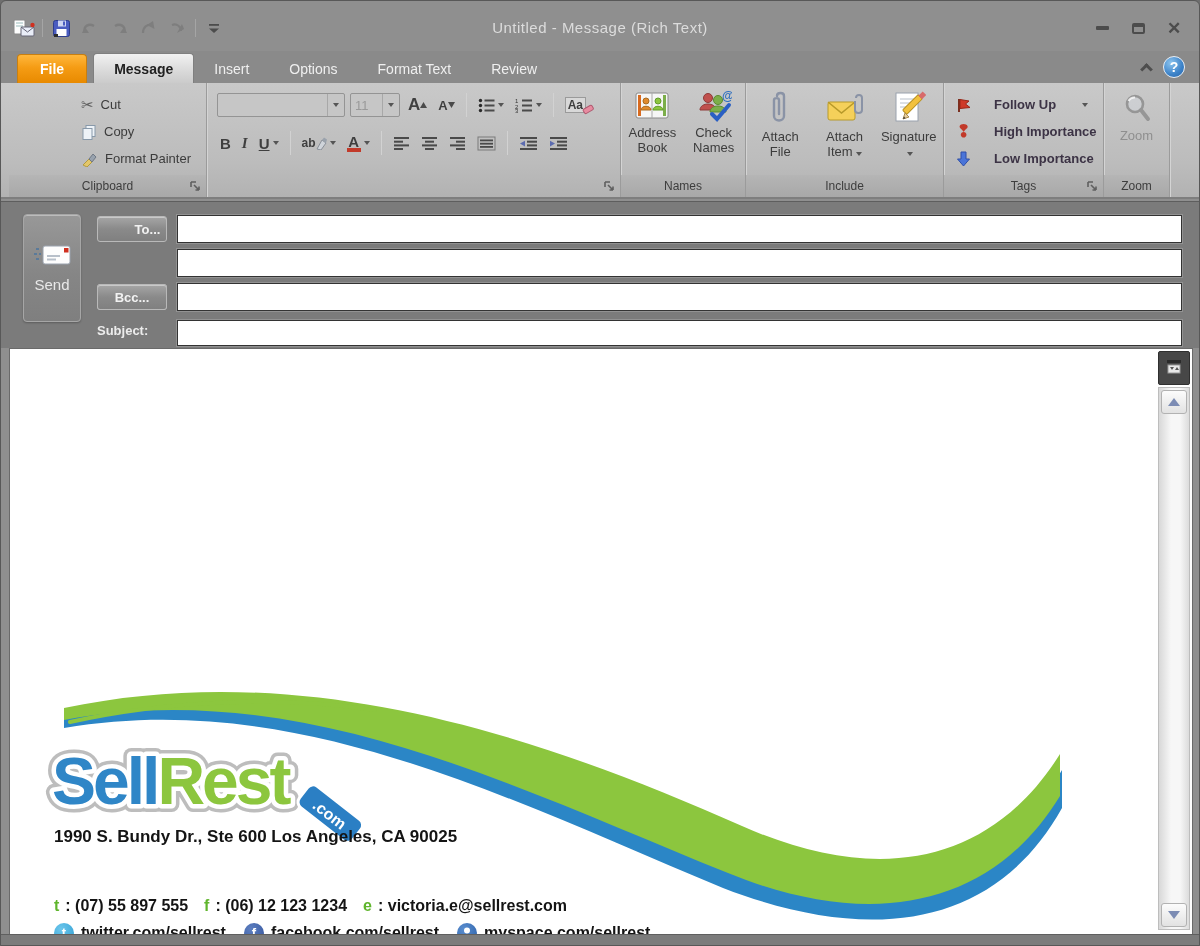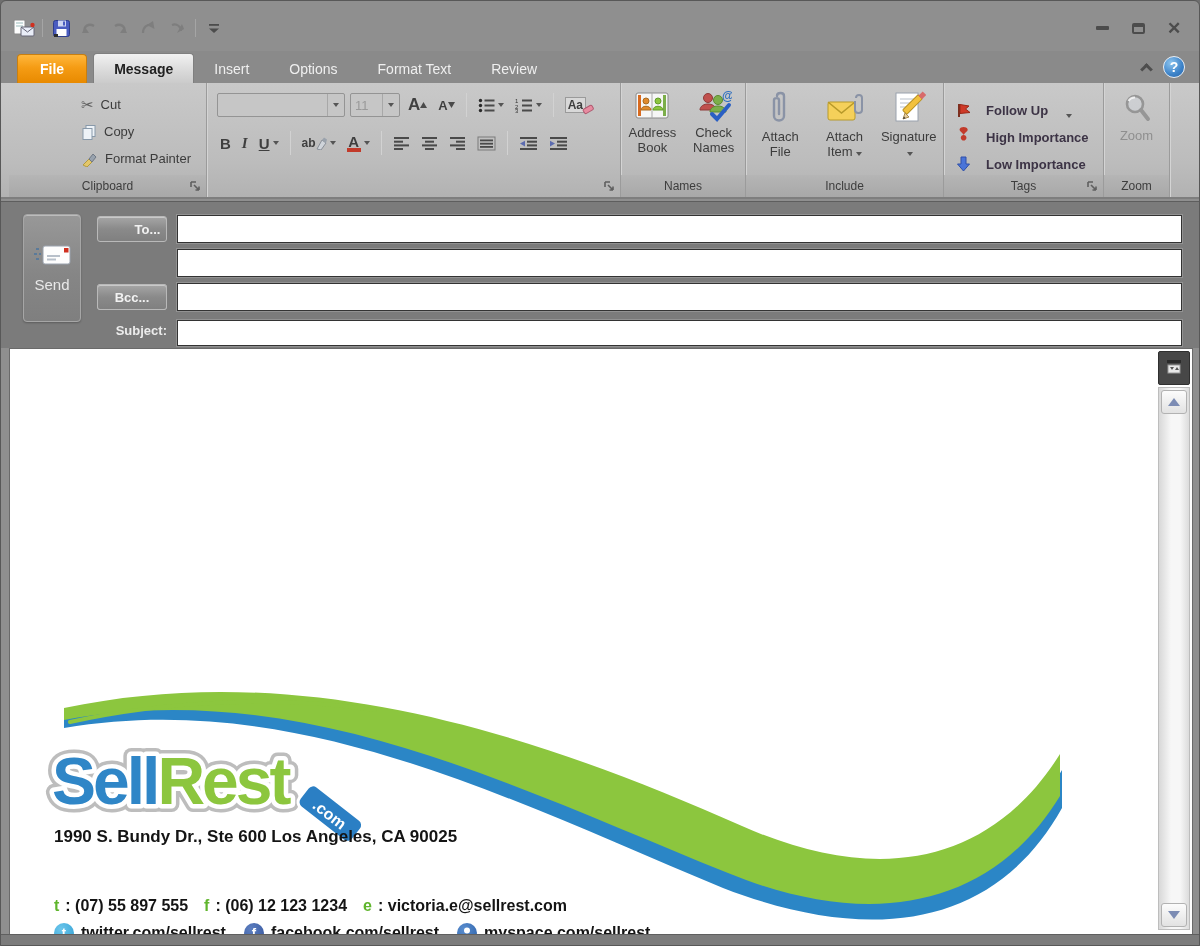--- a/index.html
+++ b/index.html
@@ -77,39 +77,39 @@
   .uchar { text-decoration:underline; font-weight:bold; font-size:15px; color:#3f3f3f; }
 
   
   .g-names { width:125px; } .g-include { width:198px; }
   .bigset { display:flex; justify-content:space-evenly; height:100%; }
   .bigset .bigbtn { width:60px; }
 
   
   .g-tags { width:160px; }
   .tagcol { position:absolute; left:12px; top:6px; }
-  .tagrow { display:flex; align-items:flex-end; gap:15px; height:27px; font-size:13px; color:#3c3345; font-weight:bold; }
+  .tagrow { display:flex; align-items:center; gap:23px; height:27px; font-size:13px; color:#3c3345; font-weight:bold; }
 
   
   .g-zoom { width:66px; }
 
   
   .hdr { position:absolute; top:200px; left:0; right:0; height:147px; background:#7b7b7b;
          border-top:1px solid #5e5e5e; }
   .sendbtn { position:absolute; left:22px; top:12px; width:58px; height:108px; border-radius:4px;
              background:linear-gradient(#989898,#868686 55%,#7f7f7f); border:1px solid #a6a6a6;
              box-shadow:inset 0 1px 0 rgba(255,255,255,.35), 0 1px 2px rgba(0,0,0,.25);
              display:flex; flex-direction:column; align-items:center; justify-content:center; gap:6px; }
   .sendbtn span { color:#e9e9e9; font-size:15px; }
   .fieldbtn { position:absolute; left:96px; width:70px; height:26px; border-radius:3px;
               background:linear-gradient(#a6a6a6,#8a8a8a 50%,#808080); border:1px solid #b9b9b9;
               box-shadow:inset 0 1px 0 rgba(255,255,255,.4);
               color:#f2f2f2; font-size:13px; font-weight:bold; display:flex; align-items:center; justify-content:center; }
   .subjlab { position:absolute; left:96px; width:70px; top:121px; color:#ececec; font-size:13px; font-weight:bold;
-             text-align:right; }
+             text-align:left; }
   .field { position:absolute; left:176px; width:1005px; height:28px; background:#fff;
            border:1px solid #333; box-shadow:0 0 0 1px rgba(255,255,255,.18); font-size:14px; padding:0 6px;
            outline:none; }
 
   
   .canvas { position:absolute; top:347px; left:8px; width:1184px; height:587px; background:#ffffff;
             border:1px solid #6a6a6a; }
   .rulerbtn { position:absolute; right:2px; top:2px; width:32px; height:34px; background:#474747;
               border:1px solid #2f2f2f; border-radius:2px; display:flex; align-items:center; justify-content:center; }
   .sbar { position:absolute; right:2px; top:38px; width:32px; bottom:4px;
@@ -191,20 +191,21 @@
           </svg>
       </div>
       <div class="sep"></div>
       <div class="qbtn">
         <svg width="12" height="12">
             <rect x="1" y="2" width="10" height="1.8" fill="#4c4c4c"></rect>
             <polygon points="1,6.5 11,6.5 6,11" fill="#4c4c4c"></polygon>
           </svg>
       </div>
     </div>
+    <div class="title">Untitled  -  Message (Rich Text)</div>
     <div class="winctl">
       <div class="ctl">
           <div class="glyph-min"></div>
         </div>
       <div class="ctl">
           <div class="glyph-max"></div>
         </div>
       <div class="ctl">
           <span class="glyph-close">✕</span>
         </div>

